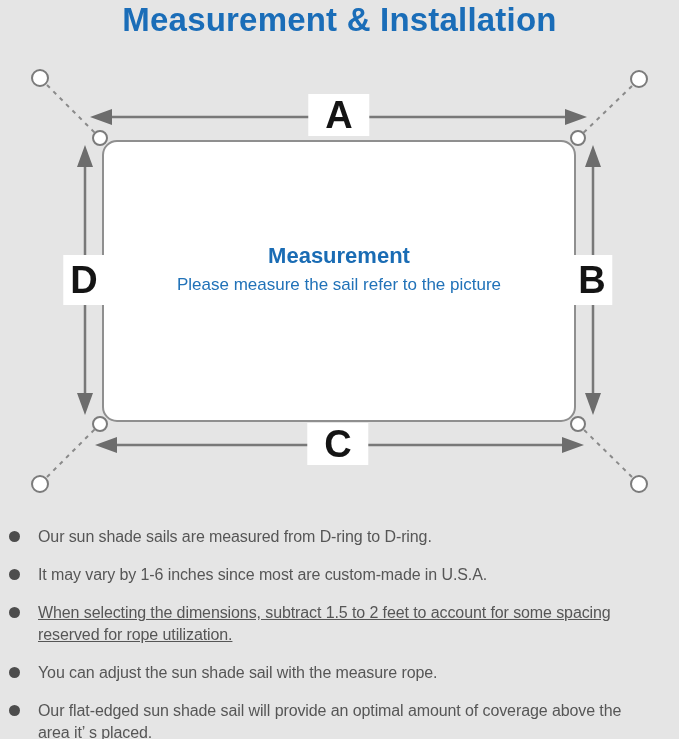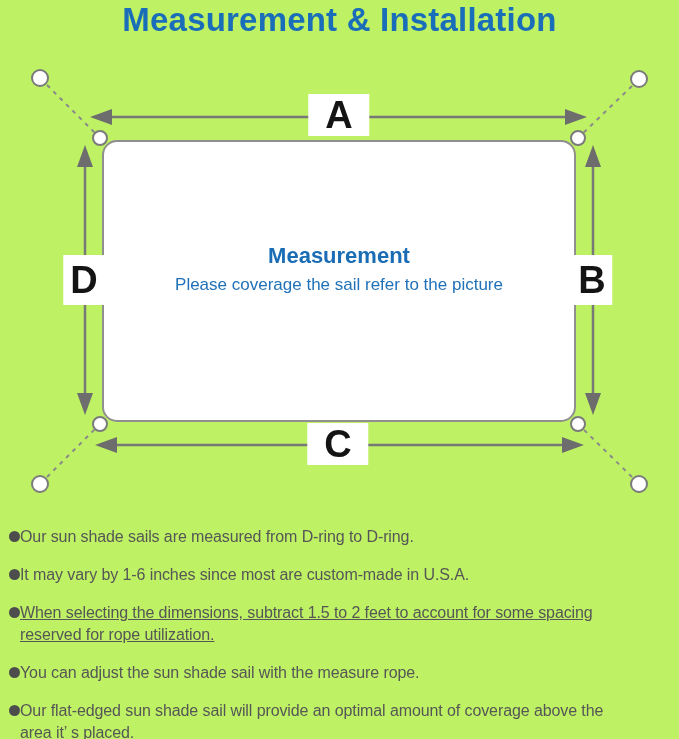--- a/index.html
+++ b/index.html
@@ -1,20 +1,20 @@
 <!DOCTYPE html>
 <html><head>
 <meta charset="utf-8">
 <style>
   html, body { margin: 0; padding: 0; background: #ffffff; }
   .canvas {
     position: relative;
     width: 679px;
     height: 739px;
-    background: #bef264;
+    background: #e5e5e5;
     overflow: hidden;
     font-family: "Liberation Sans", sans-serif;
   }
   .title {
     position: absolute;
     top: 1px;
     left: 0;
     width: 100%;
     margin: 0;
     text-align: center;
@@ -56,21 +56,21 @@
     position: absolute;
     top: 526px;
     left: 9px;
     right: 4px;
     margin: 0;
     padding: 0;
     list-style: none;
   }
   .bullets li {
     display: flex;
-    gap: 0;
+    gap: 18px;
     margin-bottom: 16px;
     font-size: 16px;
     letter-spacing: -0.1px;
     line-height: 1.38;
     color: #565656;
   }
   .dot {
     flex: 0 0 auto;
     width: 11px;
     height: 11px;
@@ -124,21 +124,21 @@
     <polygon class="arr" points="593,415 585,393 601,393"></polygon>
   </svg>
 
   <div class="dim-label dim-a">A</div>
   <div class="dim-label dim-b">B</div>
   <div class="dim-label dim-c">C</div>
   <div class="dim-label dim-d">D</div>
 
   <div class="center-note">
     <div class="center-title">Measurement</div>
-    <div class="center-sub">Please coverage the sail refer to the picture</div>
+    <div class="center-sub">Please measure the sail refer to the picture</div>
   </div>
 
   <ul class="bullets">
     <li>
       <span class="dot"></span>
       <span class="bt">Our sun shade sails are measured from D-ring to D-ring.</span>
     </li>
     <li>
       <span class="dot"></span>
       <span class="bt">It may vary by 1-6 inches since most are custom-made in U.S.A.</span>

